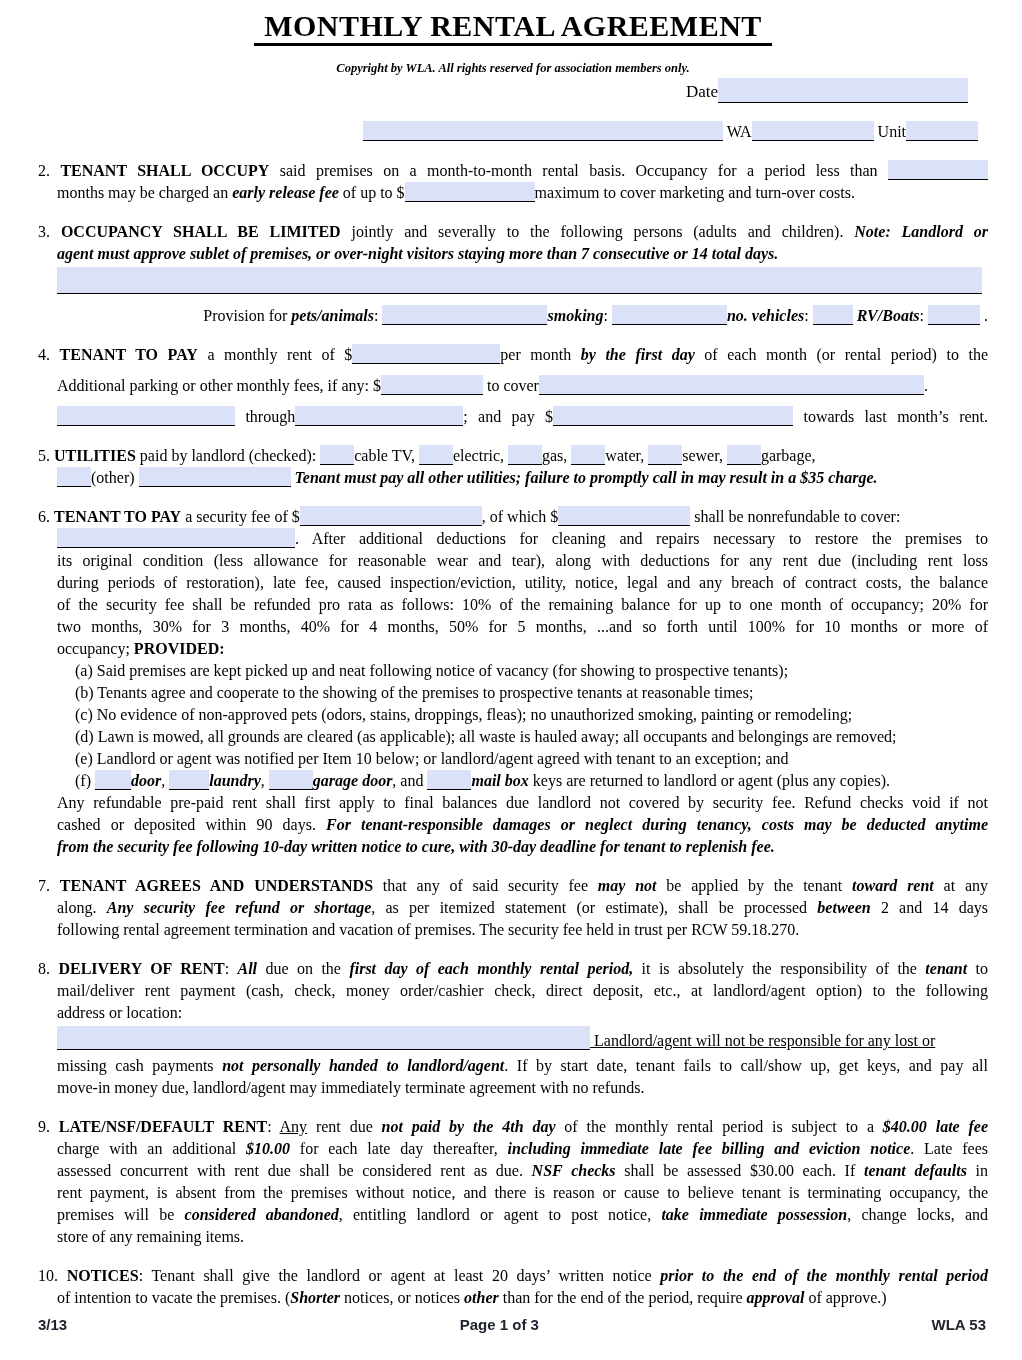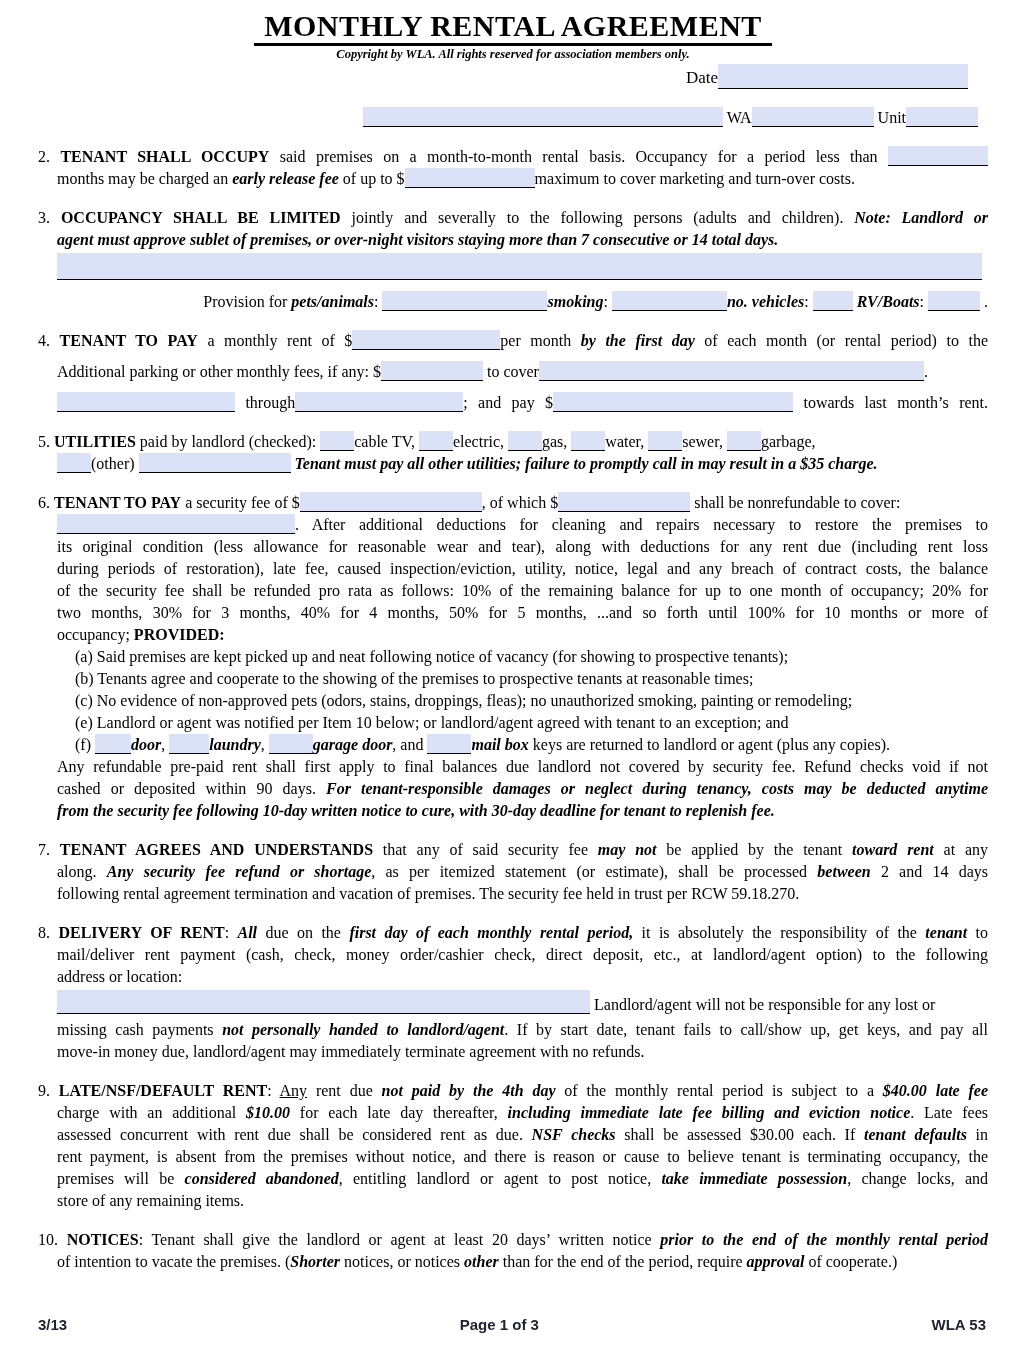--- a/index.html
+++ b/index.html
@@ -4,34 +4,34 @@
 <style>
   html,body{margin:0;padding:0;background:#ffffff;}
   body{width:1022px;height:1360px;position:relative;overflow:hidden;
        font-family:"Liberation Serif", serif;font-size:16px;color:#000;}
   :root{--fld:#dbe1f7;}
   .page{padding:10px 34px 0 38px;position:relative;}
 
   .title-wrap{text-align:center;}
   .doc-title{display:inline-block;font-size:30px;font-weight:bold;letter-spacing:.5px;
              border-bottom:3px solid #000;padding:0 10px 1px 10px;line-height:32px;}
-  .copyright{text-align:center;font-size:12.5px;font-weight:bold;font-style:italic;margin-top:1px;}
+  .copyright{text-align:center;font-size:12.5px;font-weight:bold;font-style:italic;margin-top:15px;}
   .date-row{text-align:right;padding-right:20px;margin-top:2px;height:30px;line-height:28px;font-size:17px;}
 
   .section{margin-bottom:17px;padding-left:19px;}
   .ln{line-height:22px;min-height:22px;}
   .ln.first{margin-left:-19px;}
   .ln.sub{padding-left:18px;}
   .ln.j{text-align:justify;text-align-last:justify;}
   .ln.sp{margin-top:9px;}
   .ln.sp3{margin-top:13px;}
   .ln.mt4{margin-top:5px;text-align:right;}
   .ln.indent1{padding-left:306px;}
   .ln.bigfield{line-height:30px;min-height:30px;margin-top:2px;}
-  .ln.fieldline{line-height:28px;min-height:28px;margin-top:2px;}
+  .ln.fieldline{line-height:28px;min-height:28px;margin-top:2px;text-decoration:underline;}
 
   .b{font-weight:bold;}
   .bi{font-weight:bold;font-style:italic;}
   .u{text-decoration:underline;}
 
   .fld{display:inline-block;background:var(--fld);border-bottom:1.7px solid #000;
        height:19px;vertical-align:-4px;}
   .date-fld{width:250px;height:24px;vertical-align:-6px;}
 
   .footer{position:absolute;left:38px;right:36px;top:1316px;display:flex;
@@ -79,20 +79,21 @@
         <div class="ln first"><span class="">6. </span><span class="b">TENANT TO PAY</span><span class=""> a security fee of $</span><span class="fld" style="width: 182px;"></span><span class="">, of which $</span><span class="fld" style="width: 132px;"></span><span class=""> shall be nonrefundable to cover:</span></div>
         <div class="ln j"><span class="fld" style="width: 238px;"></span><span class="">. After additional deductions for cleaning and repairs necessary to restore the premises to</span></div>
         <div class="ln j"><span class="">its original condition (less allowance for reasonable wear and tear), along with deductions for any rent due (including rent loss</span></div>
         <div class="ln j"><span class="">during periods of restoration), late fee, caused inspection/eviction, utility, notice, legal and any breach of contract costs, the balance</span></div>
         <div class="ln j"><span class="">of the security fee shall be refunded pro rata as follows: 10% of the remaining balance for up to one month of occupancy; 20% for</span></div>
         <div class="ln j"><span class="">two months, 30% for 3 months, 40% for 4 months, 50% for 5 months, ...and so forth until 100% for 10 months or more of</span></div>
         <div class="ln"><span class="">occupancy; </span><span class="b">PROVIDED:</span></div>
         <div class="ln sub"><span class="">(a) Said premises are kept picked up and neat following notice of vacancy (for showing to prospective tenants);</span></div>
         <div class="ln sub"><span class="">(b) Tenants agree and cooperate to the showing of the premises to prospective tenants at reasonable times;</span></div>
         <div class="ln sub"><span class="">(c) No evidence of non-approved pets (odors, stains, droppings, fleas); no unauthorized smoking, painting or remodeling;</span></div>
+        <div class="ln sub"><span class="">(d) Lawn is mowed, all grounds are cleared (as applicable); all waste is hauled away; all occupants and belongings are removed;</span></div>
         <div class="ln sub"><span class="">(e) Landlord or agent was notified per Item 10 below; or landlord/agent agreed with tenant to an exception; and</span></div>
         <div class="ln sub"><span class="">(f) </span><span class="fld" style="width: 36px;"></span><span class="bi">door</span><span class="">, </span><span class="fld" style="width: 40px;"></span><span class="bi">laundry</span><span class="">, </span><span class="fld" style="width: 44px;"></span><span class="bi">garage door</span><span class="">, and </span><span class="fld" style="width: 44px;"></span><span class="bi">mail box</span><span class=""> keys are returned to landlord or agent (plus any copies).</span></div>
         <div class="ln j"><span class="">Any refundable pre-paid rent shall first apply to final balances due landlord not covered by security fee.  Refund checks void if not</span></div>
         <div class="ln j"><span class="">cashed or deposited within 90 days. </span><span class="bi">For tenant-responsible damages or neglect during tenancy, costs may be deducted anytime</span></div>
         <div class="ln"><span class="bi">from the security fee following 10-day written notice to cure, with 30-day deadline for tenant to replenish fee.</span></div>
       </div>
       <div class="section">
         <div class="ln first j"><span class="">7. </span><span class="b">TENANT AGREES AND UNDERSTANDS</span><span class=""> that any of said security fee </span><span class="bi">may not</span><span class=""> be applied by the tenant </span><span class="bi">toward rent</span><span class=""> at any</span></div>
         <div class="ln j"><span class="">along. </span><span class="bi">Any security fee refund or shortage</span><span class="">, as per itemized statement (or estimate), shall be processed </span><span class="bi">between</span><span class=""> 2 and 14 days</span></div>
         <div class="ln"><span class="">following rental agreement termination and vacation of premises.  The security fee held in trust per RCW 59.18.270.</span></div>
@@ -108,21 +109,21 @@
       <div class="section">
         <div class="ln first j"><span class="">9. </span><span class="b">LATE/NSF/DEFAULT RENT</span><span class="">: </span><span class="u">Any</span><span class=""> rent due </span><span class="bi">not paid by the 4th day</span><span class=""> of the monthly rental period is subject to a </span><span class="bi">$40.00 late fee</span></div>
         <div class="ln j"><span class="">charge with an additional </span><span class="bi">$10.00</span><span class=""> for each late day thereafter, </span><span class="bi">including immediate late fee billing and eviction notice</span><span class="">. Late fees</span></div>
         <div class="ln j"><span class="">assessed concurrent with rent due shall be considered rent as due. </span><span class="bi">NSF checks</span><span class=""> shall be assessed $30.00 each. If </span><span class="bi">tenant defaults</span><span class=""> in</span></div>
         <div class="ln j"><span class="">rent payment, is absent from the premises without notice, and there is reason or cause to believe tenant is terminating occupancy, the</span></div>
         <div class="ln j"><span class="">premises will be </span><span class="bi">considered abandoned</span><span class="">, entitling landlord or agent to post notice, </span><span class="bi">take immediate possession</span><span class="">, change locks, and</span></div>
         <div class="ln"><span class="">store of any remaining items.</span></div>
       </div>
       <div class="section">
         <div class="ln first j"><span class="">10. </span><span class="b">NOTICES</span><span class="">: Tenant shall give the landlord or agent at least 20 days’ written notice </span><span class="bi">prior to the end of the monthly rental period</span></div>
-        <div class="ln"><span class="">of intention to vacate the premises. (</span><span class="bi">Shorter</span><span class=""> notices, or notices </span><span class="bi">other</span><span class=""> than for the end of the period, require </span><span class="bi">approval</span><span class=""> of cooperate.)</span></div>
+        <div class="ln"><span class="">of intention to vacate the premises. (</span><span class="bi">Shorter</span><span class=""> notices, or notices </span><span class="bi">other</span><span class=""> than for the end of the period, require </span><span class="bi">approval</span><span class=""> of approve.)</span></div>
       </div>
     </div>
 
   <div class="footer">
     <span>3/13</span>
     <span>Page 1 of 3</span>
     <span>WLA 53</span>
   </div>
 
 </div>

